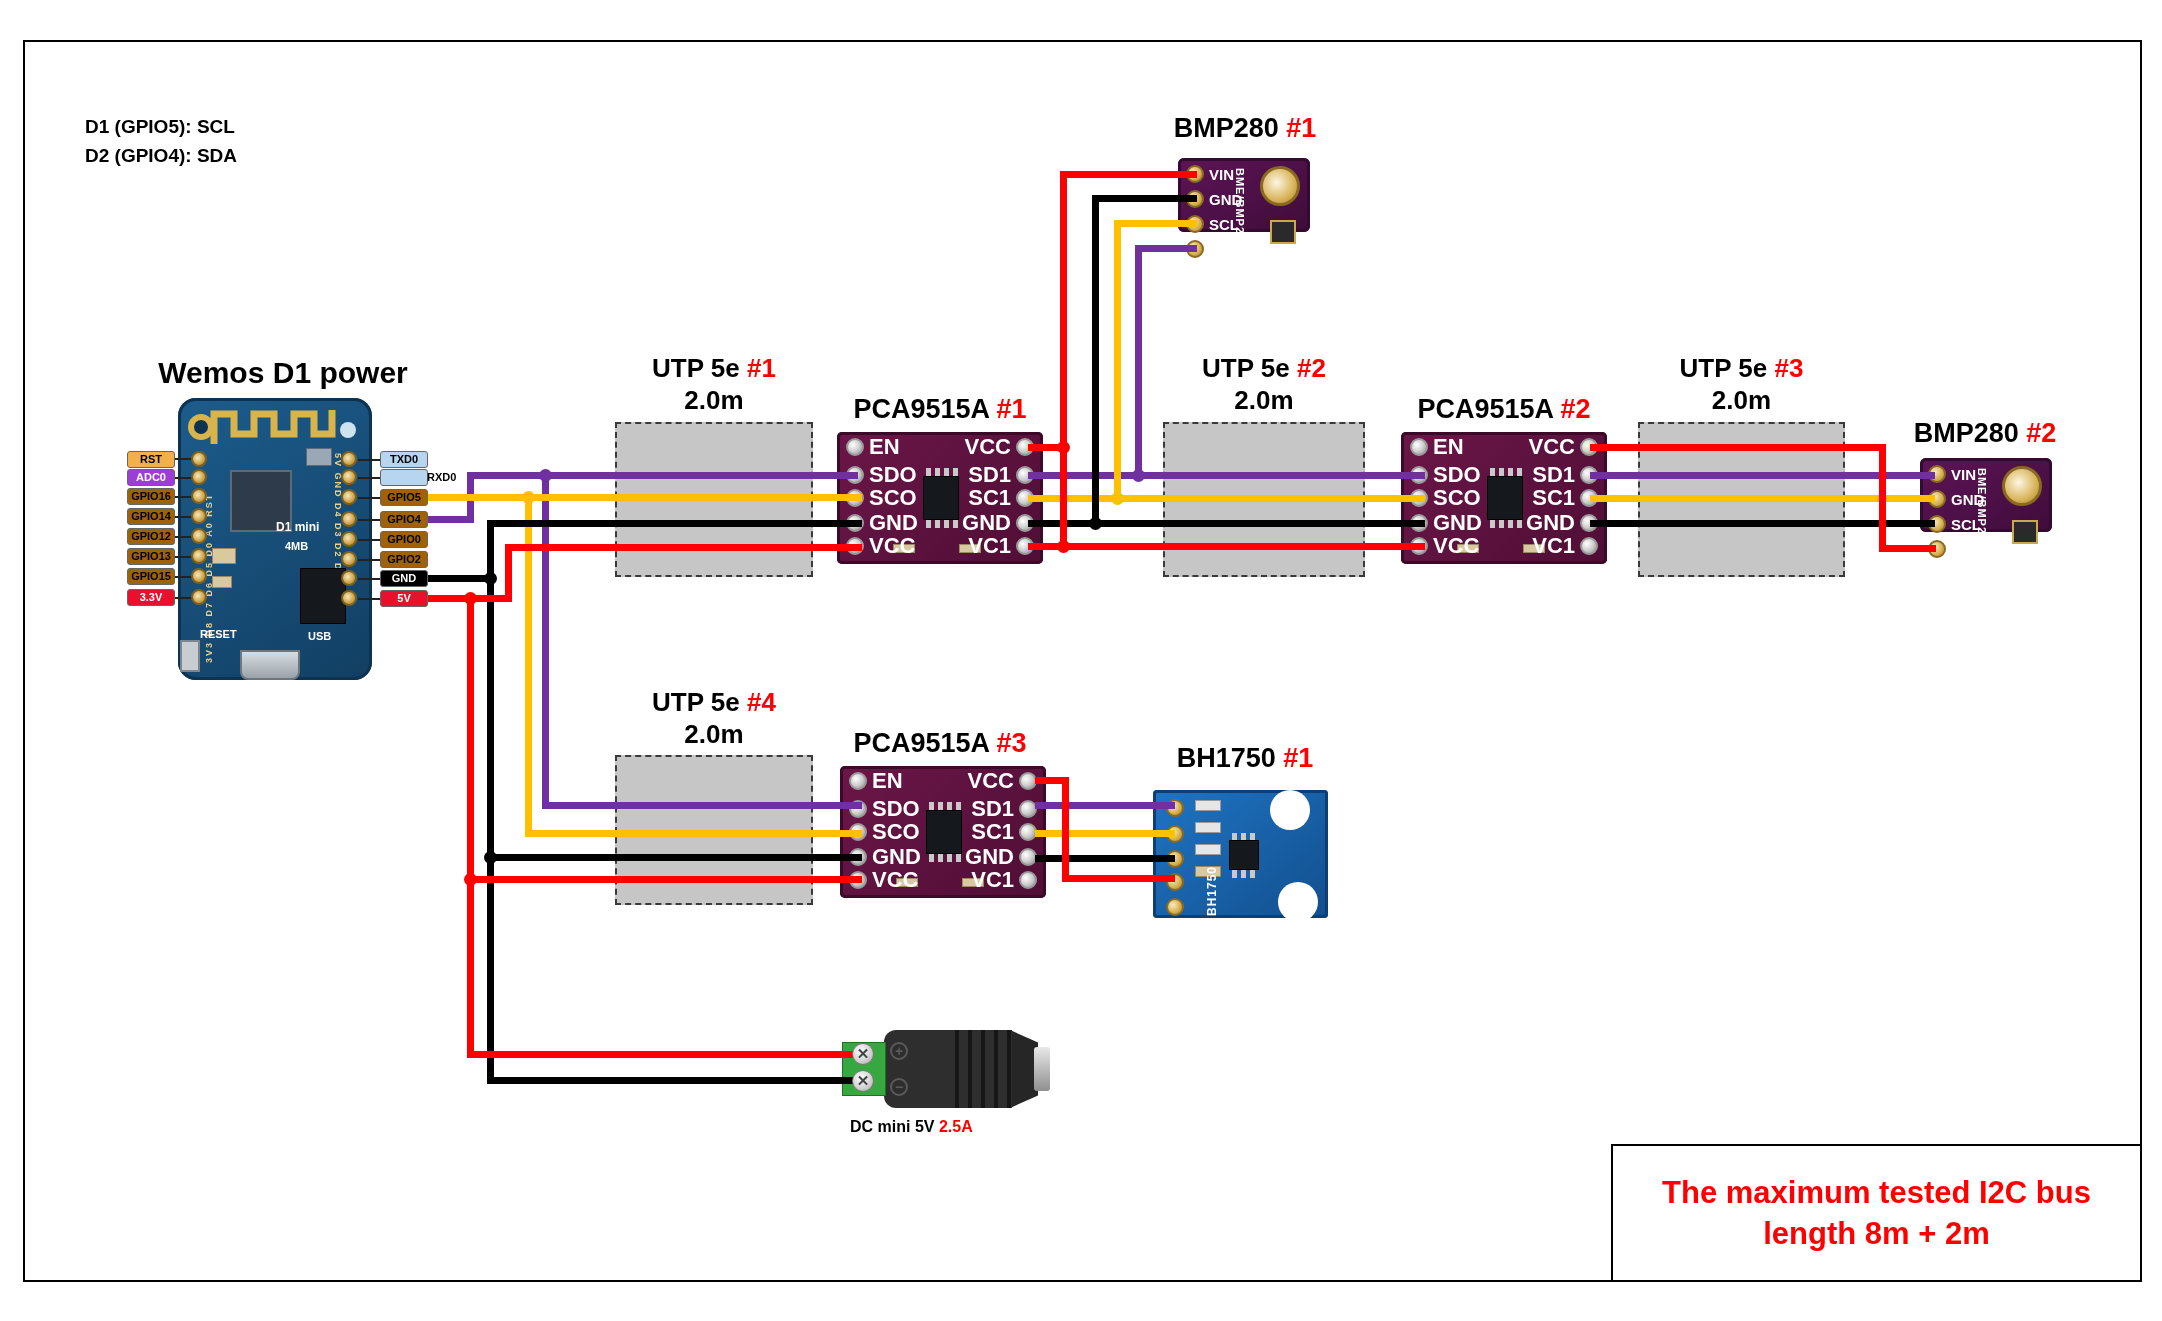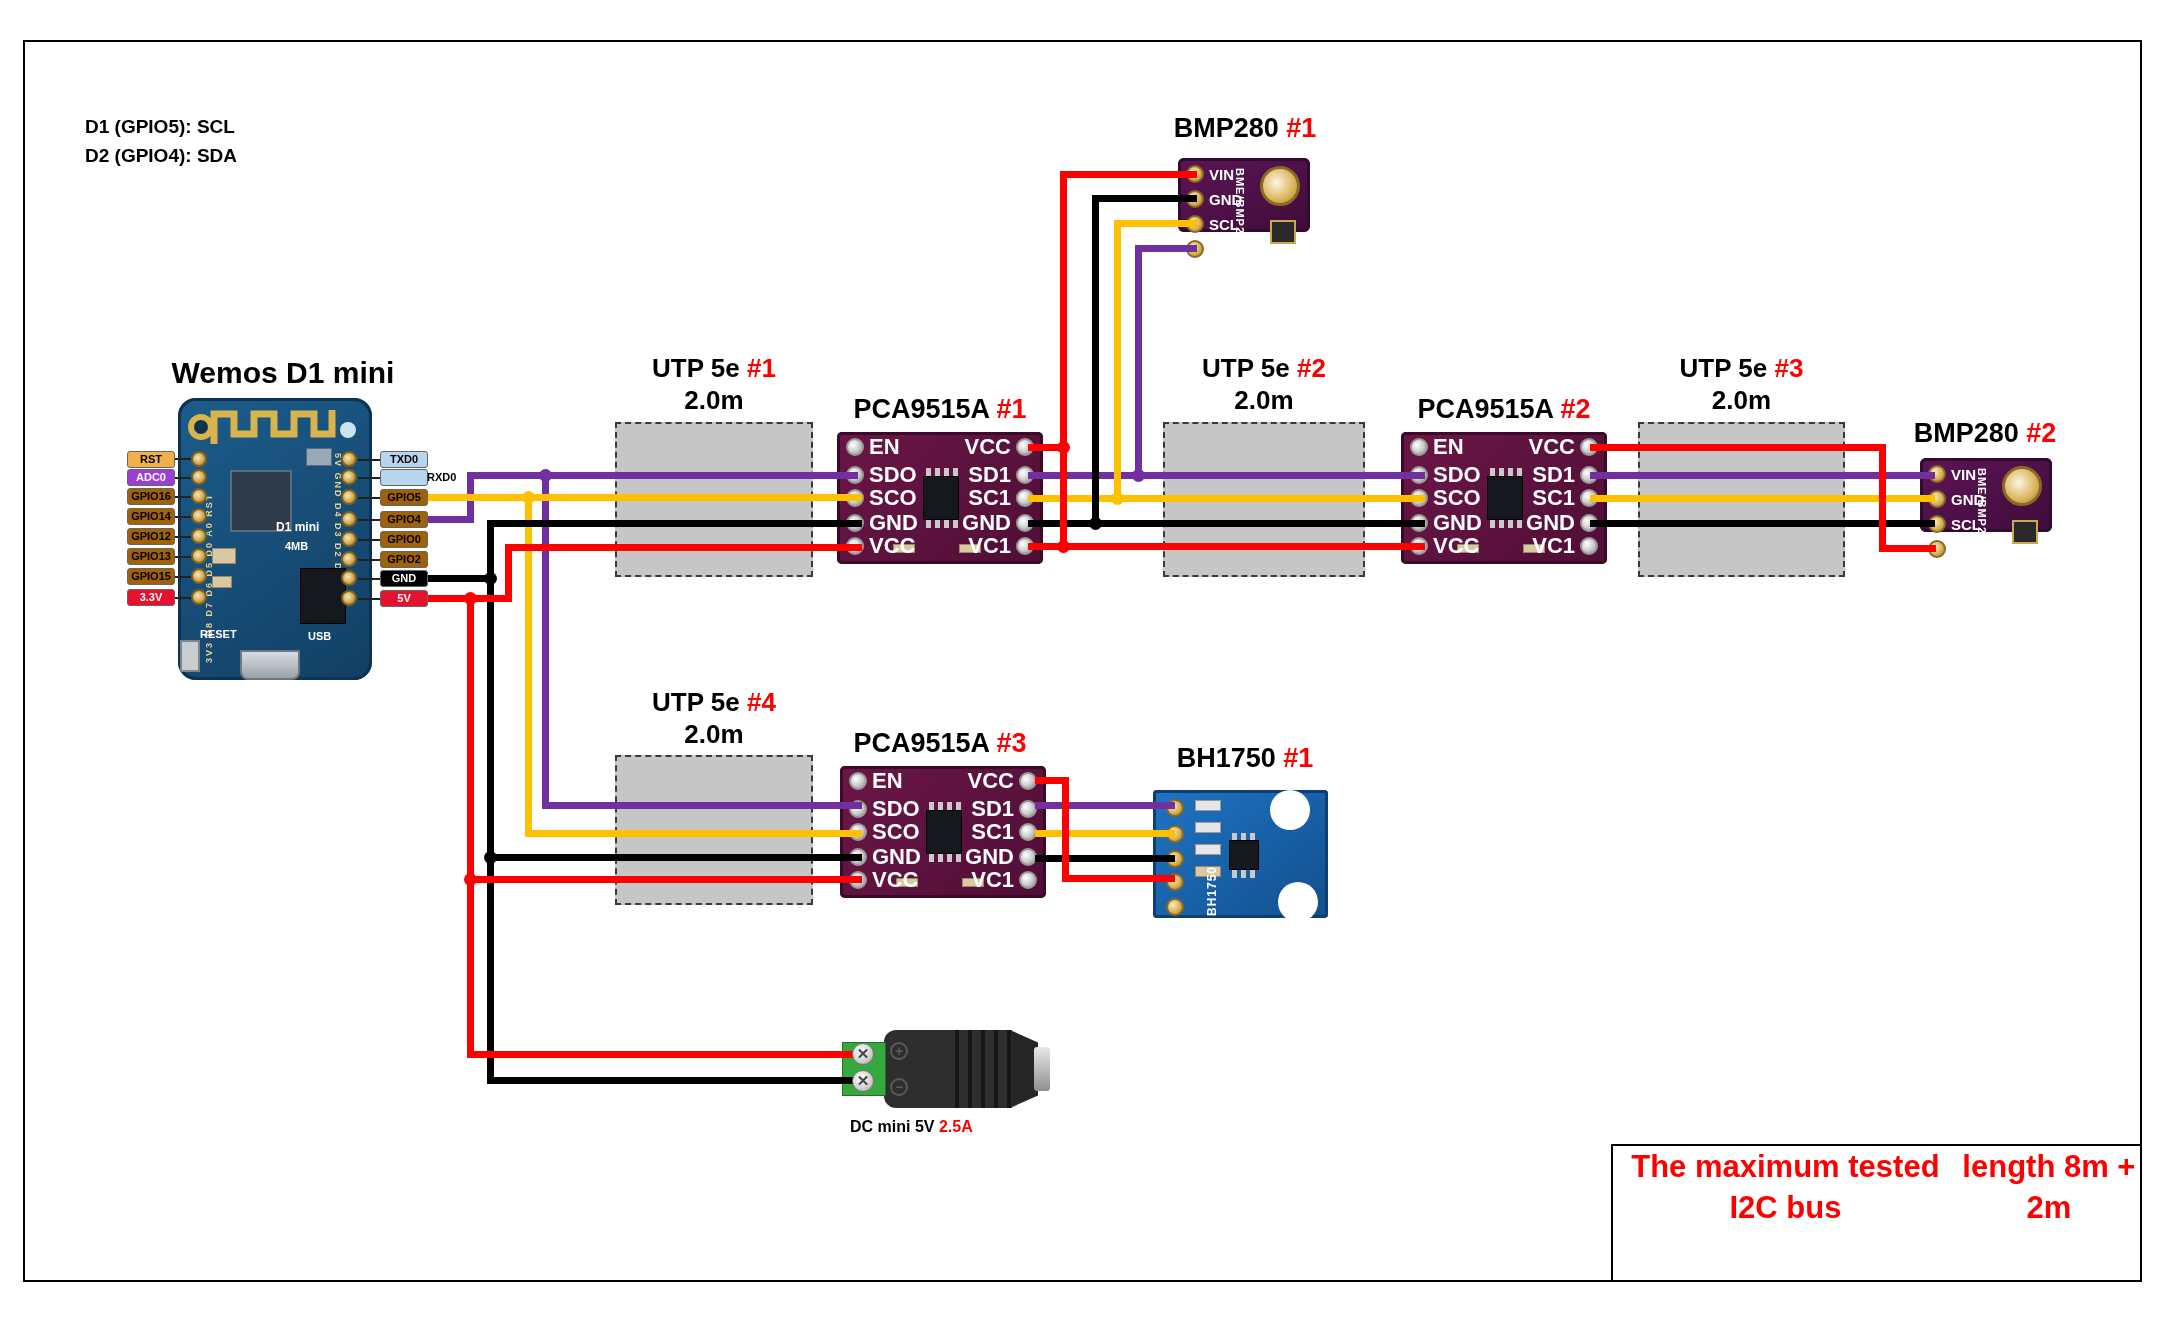--- a/index.html
+++ b/index.html
@@ -66,21 +66,21 @@
   .barrel-taper{position:absolute;left:1010px;top:1030px;width:28px;height:78px;background:#262626;z-index:3;
          clip-path:polygon(0 0,100% 16%,100% 84%,0 100%);}
   .barrel-tip{position:absolute;left:1034px;top:1047px;width:16px;height:44px;border-radius:3px;z-index:3;
          background:linear-gradient(#e8e8e8,#8f8f8f);}
   .jack-sym{position:absolute;width:18px;height:18px;border:2px solid #5a5a5a;border-radius:50%;color:#5a5a5a;
          font-size:14px;font-weight:bold;text-align:center;line-height:14px;z-index:5;}
   .dc-label{position:absolute;left:850px;top:1118px;width:260px;font-size:16px;font-weight:bold;color:#000;z-index:2;}
   
   .note-tl{position:absolute;left:85px;top:112px;font-size:19px;font-weight:bold;color:#000;line-height:29px;z-index:2;}
   .note-box{position:absolute;left:1611px;top:1144px;width:531px;height:138px;border:2px solid #000;z-index:2;
-            display:flex;flex-direction:row;justify-content:center;}
+            display:flex;flex-direction:column;justify-content:center;align-items:center;}
   .note-box div{color:#FF0000;font-weight:bold;font-size:31px;line-height:41px;text-align:center;}
 </style>
 </head>
 <body>
 
 <div class="canvas">
   <div class="frame"></div>
 
   <div class="note-tl">
     <div>D1 (GPIO5): SCL</div>
@@ -162,21 +162,21 @@
   <div class="dot c-blk" style="left:484px;top:572px;"></div>
   <div class="dot c-red" style="left:464px;top:592px;"></div>
   <div class="dot c-red" style="left:464px;top:873px;"></div>
   <div class="dot c-blk" style="left:484px;top:851px;"></div>
   <div class="dot c-red" style="left:1057px;top:441px;"></div>
   <div class="dot c-red" style="left:1057px;top:540px;"></div>
   <div class="dot c-blk" style="left:1089px;top:517px;"></div>
   <div class="dot c-yel" style="left:1111px;top:492px;"></div>
   <div class="dot c-pur" style="left:1132px;top:469px;"></div>
 
-  <div class="comp-title" style="left:123px;top:356px;width:320px;font-size:30px;">Wemos D1 mini</div>
+  <div class="comp-title" style="left:123px;top:356px;width:320px;font-size:30px;">Wemos D1 power</div>
   <div class="wemos">
     <svg class="abs" style="left:30px;top:6px;z-index:4;" width="130" height="42" viewBox="0 0 130 42">
       <polyline points="6,40 6,10 26,10 26,30 46,30 46,10 66,10 66,30 86,30 86,10 106,10 106,30 124,30 124,6" fill="none" stroke="#D9B44A" stroke-width="7"></polyline>
     </svg>
     <div class="abs" style="left:10px;top:16px;width:26px;height:26px;border-radius:50%;border:6px solid #D9B44A;background:#0e3350;z-index:4;"></div>
     <div class="abs" style="left:162px;top:24px;width:16px;height:16px;border-radius:50%;background:#cfe3ef;z-index:4;"></div>
     <div class="abs" style="left:52px;top:72px;width:62px;height:62px;background:#2E3B4A;border:2px solid #5b6b7c;z-index:4;"></div>
     <div class="abs" style="left:128px;top:50px;width:26px;height:18px;background:#9AA7B5;border:1px solid #5b6b7c;z-index:4;"></div>
     <div class="wsilk" style="left:26px;top:55px;height:210px;">3V3 D8 D7 D6 D5 D0 A0 RST</div>
     <div class="wsilk" style="left:155px;top:55px;height:210px;transform:none;">5V GND D4 D3 D2 D1 RX TX</div>

